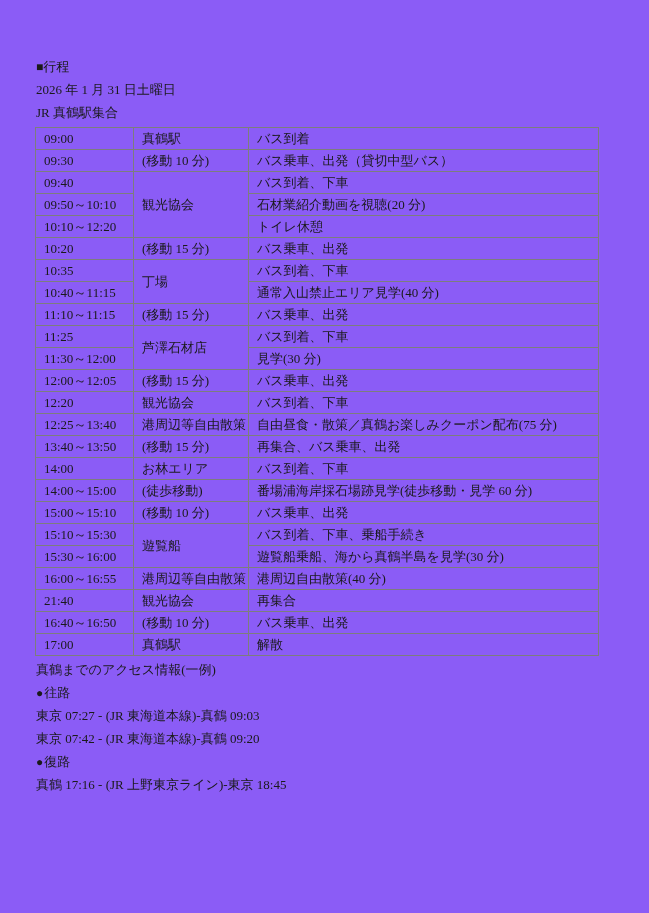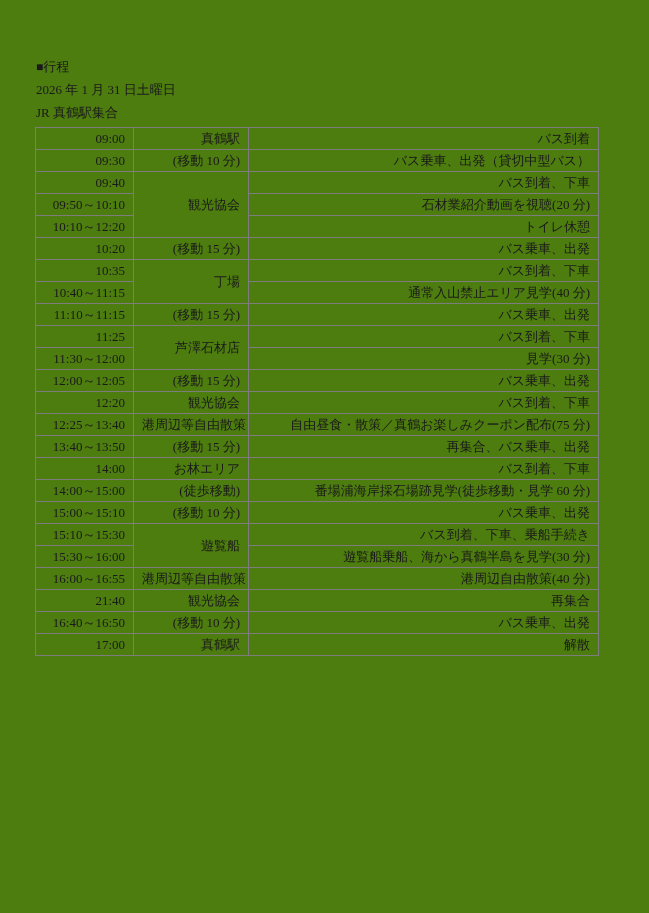--- a/index.html
+++ b/index.html
@@ -2,42 +2,41 @@
 <html lang="ja"><head>
 <meta charset="utf-8">
 <style>
   * { margin: 0; padding: 0; box-sizing: border-box; }
   html, body { background: #ffffff; }
   body { width: 649px; }
   .page {
     position: relative;
     width: 649px;
     height: 913px;
-    background: #4d7c0f;
+    background: #8b5cf6;
     color: #1a1a1a;
     font-family: "Liberation Serif", "DejaVu Serif", serif;
     font-size: 13px;
     padding: 55px 50px 0 35px;
     overflow: hidden;
   }
   .hline {
     line-height: 23px;
     height: 23px;
     white-space: nowrap;
     padding-left: 1px;
   }
   .bullet-square { font-size: 12px; }
   .bullet-circle { font-size: 12px; margin-right: 1px; }
 
   table.itinerary {
     border-collapse: collapse;
     table-layout: fixed;
     width: 564px;
     margin-top: 3px;
-    text-align: right;
   }
   table.itinerary td {
     border: 1px solid #7d7d7d;
     height: 22px;
     padding: 0 8px;
     vertical-align: middle;
     white-space: nowrap;
     overflow: hidden;
     font-size: 13px;
     line-height: 1;
@@ -180,14 +179,28 @@
           <td class="col-act">バス乗車、出発</td>
         </tr>
         <tr>
           <td class="col-time">17:00</td>
           <td class="col-loc">真鶴駅</td>
           <td class="col-act">解散</td>
         </tr>
       </tbody>
   </table>
 
+  <div class="footer">
+    <div class="fline">真鶴までのアクセス情報(一例)</div>
+
+    <div class="fline">
+      <span class="bullet-circle">●</span><span>往路</span>
+    </div>
+    <div class="fline">東京 07:27 - (JR 東海道本線)-真鶴 09:03</div>
+    <div class="fline">東京 07:42 - (JR 東海道本線)-真鶴 09:20</div>
+
+    <div class="fline">
+      <span class="bullet-circle">●</span><span>復路</span>
+    </div>
+    <div class="fline">真鶴 17:16 - (JR 上野東京ライン)-東京 18:45</div>
+  </div>
 
 </div>
 
 </body></html>

